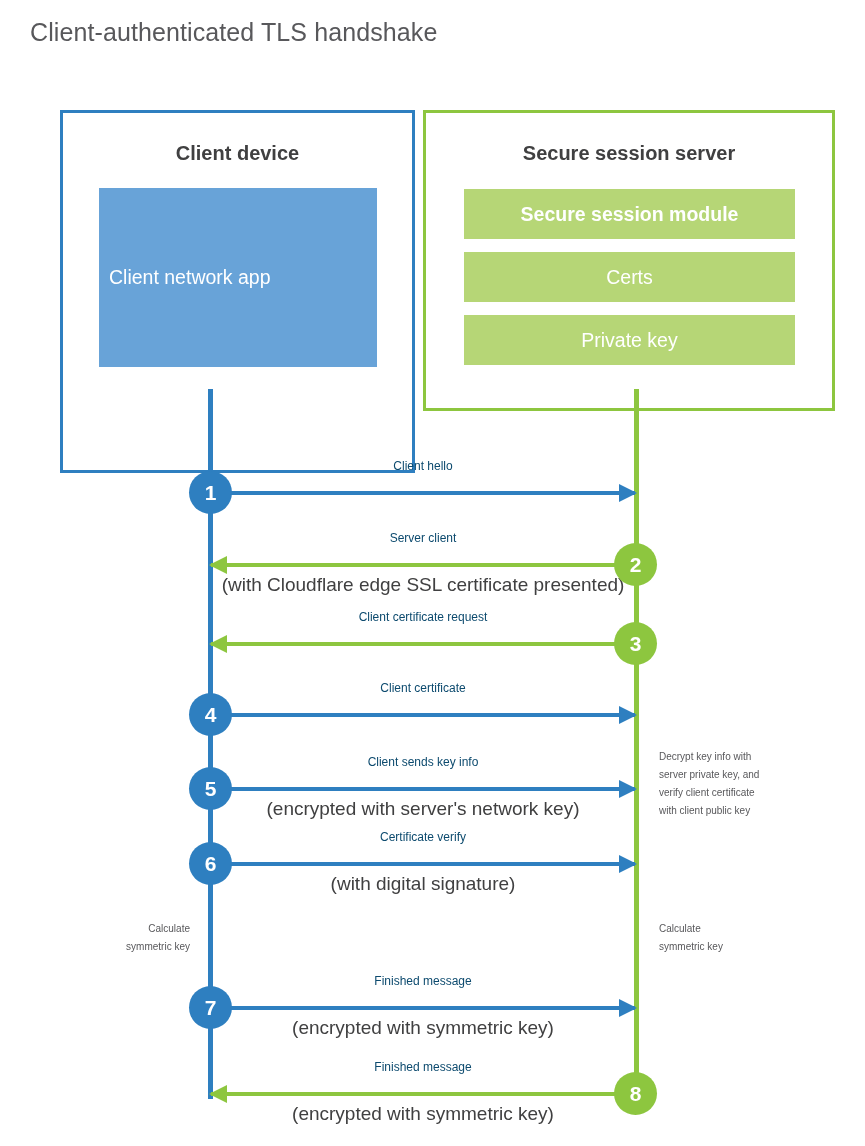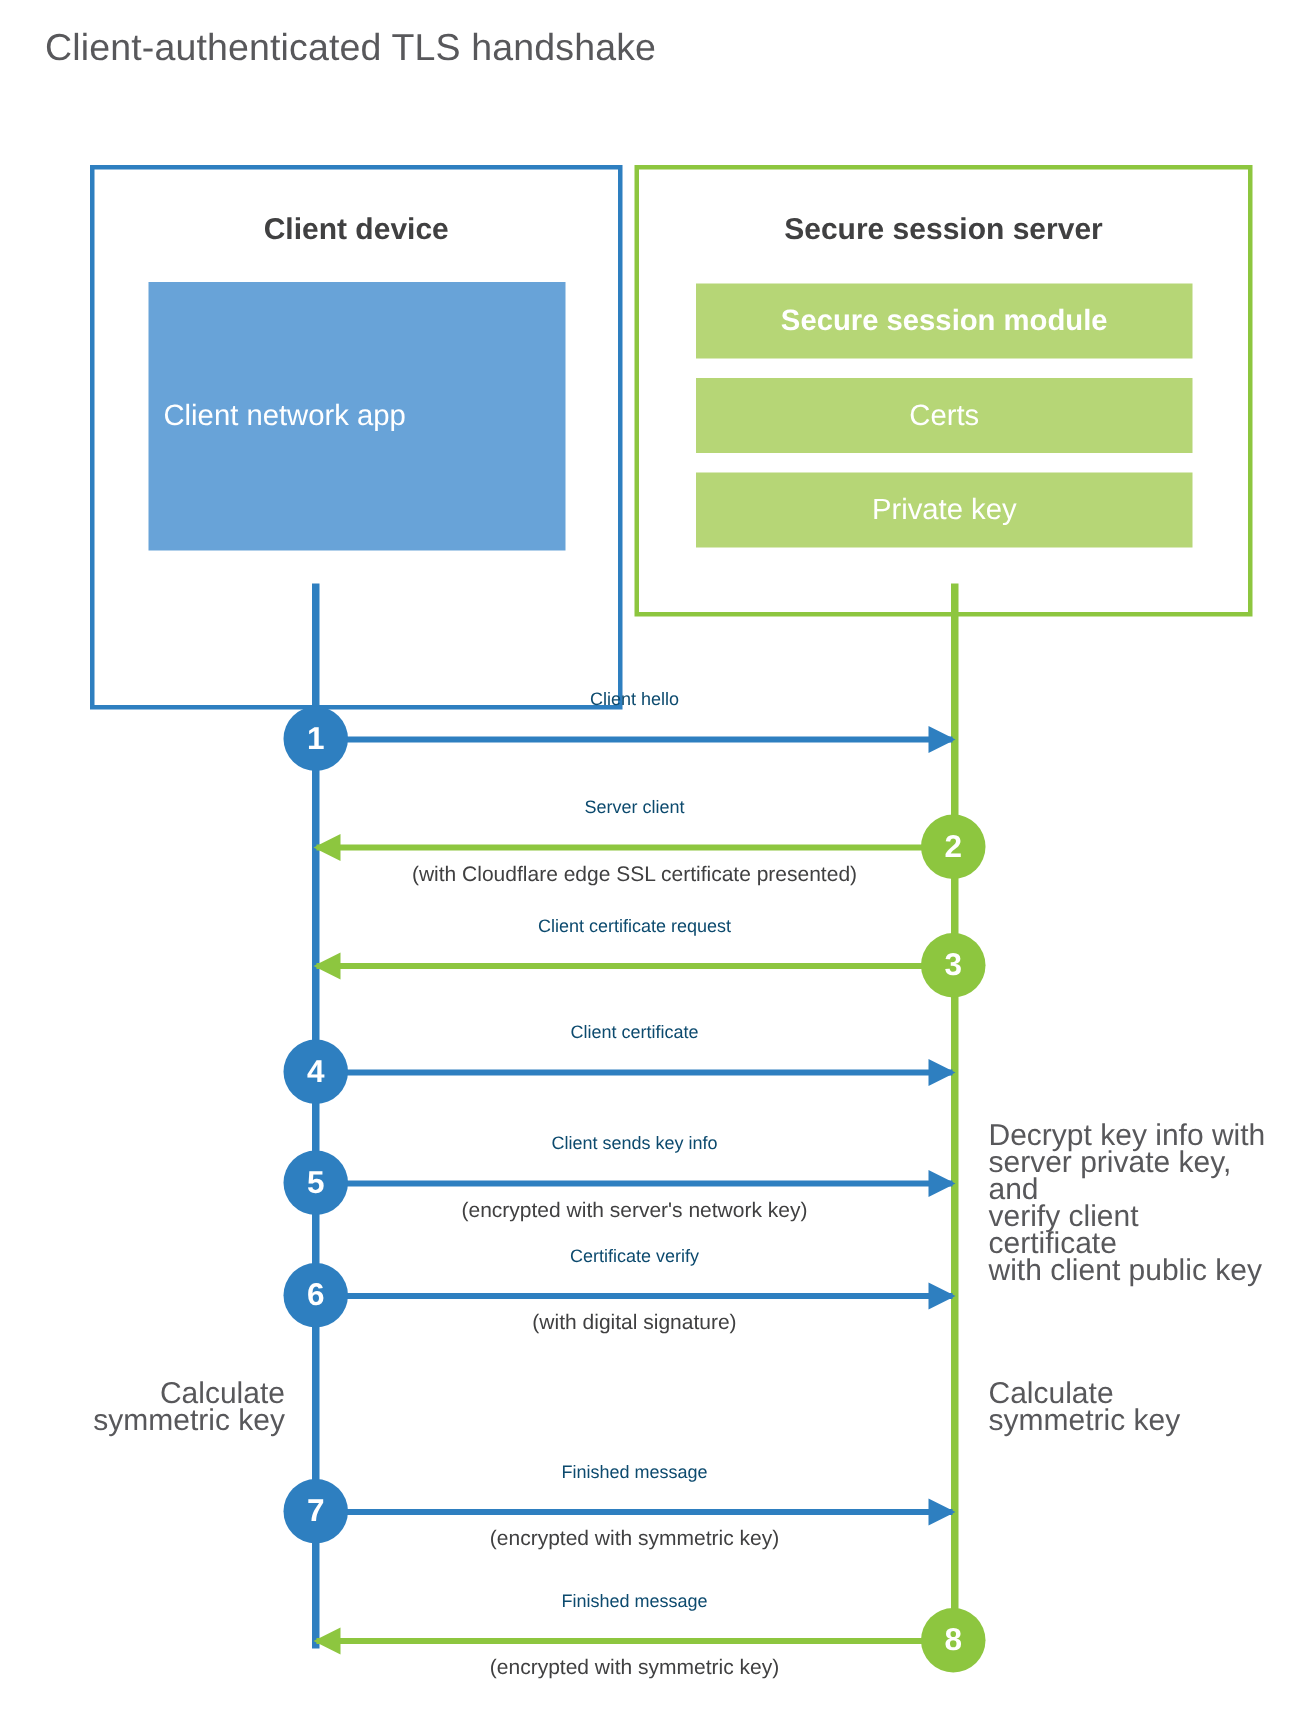--- a/index.html
+++ b/index.html
@@ -158,21 +158,21 @@
     font-size: 12px;
     color: #0c4a6e;
     top: -32px;
     white-space: nowrap;
   }
   .msg-sublabel {
     position: absolute;
     left: 151px;
     width: 544px;
     text-align: center;
-    font-size: 14px;
+    font-size: 19px;
     color: #404041;
     top: 11px;
     white-space: nowrap;
   }
 
   
   .step-circle {
     position: absolute;
     width: 43px;
     height: 43px;
@@ -191,21 +191,21 @@
     left: 189px;
   }
   .step-circle.green {
     background: #8DC63F;
     left: 614px;
   }
 
   
   .annotation {
     position: absolute;
-    font-size: 20px;
+    font-size: 10px;
     line-height: 18px;
     color: #58585b;
     white-space: pre-line;
   }
   #annotation-server-decrypt {
     left: 659px;
     top: 748px;
     width: 185px;
     text-align: left;
   }

